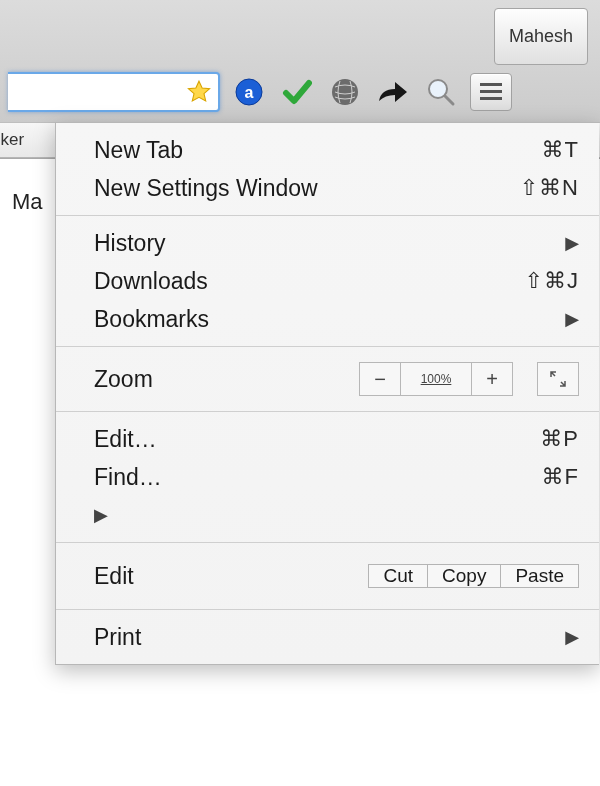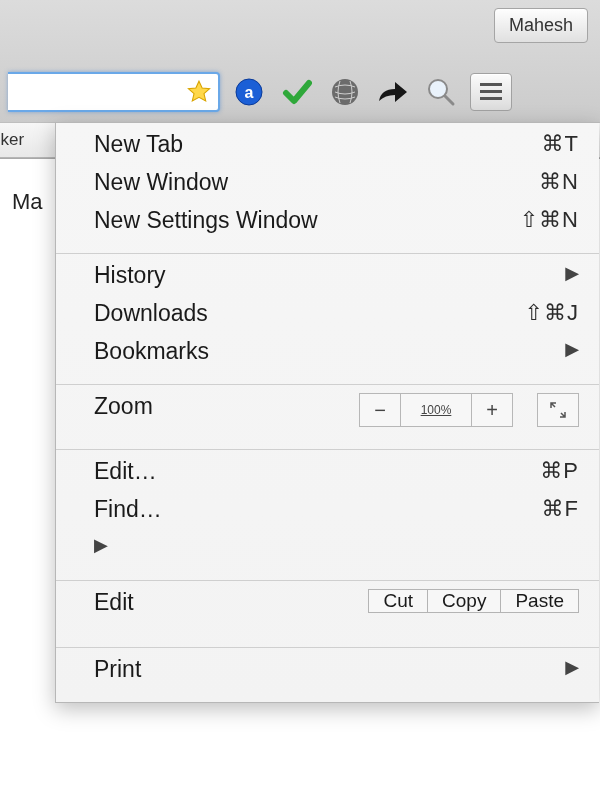--- a/index.html
+++ b/index.html
@@ -19,21 +19,21 @@
     height: 62px;
     display: flex;
     justify-content: flex-end;
     align-items: flex-start;
     padding: 8px 12px 0 0;
   }
   .user-btn {
     background: linear-gradient(#fefefe, #e0e0e0);
     border: 1px solid #a5a5a5;
     border-radius: 4px;
-    padding: 6px 14px;
+    padding: 17px 14px;
     font-size: 18px;
     color: #333;
     cursor: pointer;
   }
   .toolbar {
     height: 60px;
     display: flex;
     align-items: center;
     padding: 6px 8px;
     gap: 10px;
@@ -102,21 +102,21 @@
     font-size: 23px;
     color:#1a1a1a;
   }
   .menu-section {
     border-bottom: 1px solid #cfcfcf;
     padding: 8px 0;
   }
   .menu-section:last-child { border-bottom:none; }
   .menu-row {
     display:flex;
-    align-items:flex-start;
+    align-items:center;
     height: 38px;
     padding: 0 20px 0 38px;
   }
   .menu-row.clickable { cursor:pointer; }
   .menu-label { flex:1; white-space:nowrap; }
   .menu-shortcut { font-size:22px; color:#2b2b2b; letter-spacing:1px; }
   .menu-arrow { font-size:18px; color:#444; }
   .menu-row.highlight {
     background:#3f8dfb;
     color:#fff;
@@ -229,24 +229,20 @@
 <div class="page-area">
   <span>Ma</span>
 </div>
 
 <div class="menu">
 
   <div class="menu-section">
     <div class="menu-row clickable">
       <span class="menu-label">New Tab</span>
       <span class="menu-shortcut">⌘T</span>
-    </div>
-    <div class="menu-row clickable">
-      <span class="menu-label">New Window</span>
-      <span class="menu-shortcut">⌘N</span>
     </div>
     <div class="menu-row clickable">
       <span class="menu-label">New Settings Window</span>
       <span class="menu-shortcut">⇧⌘N</span>
     </div>
   </div>
 
   <div class="menu-section">
     <div class="menu-row clickable">
       <span class="menu-label">History</span>

